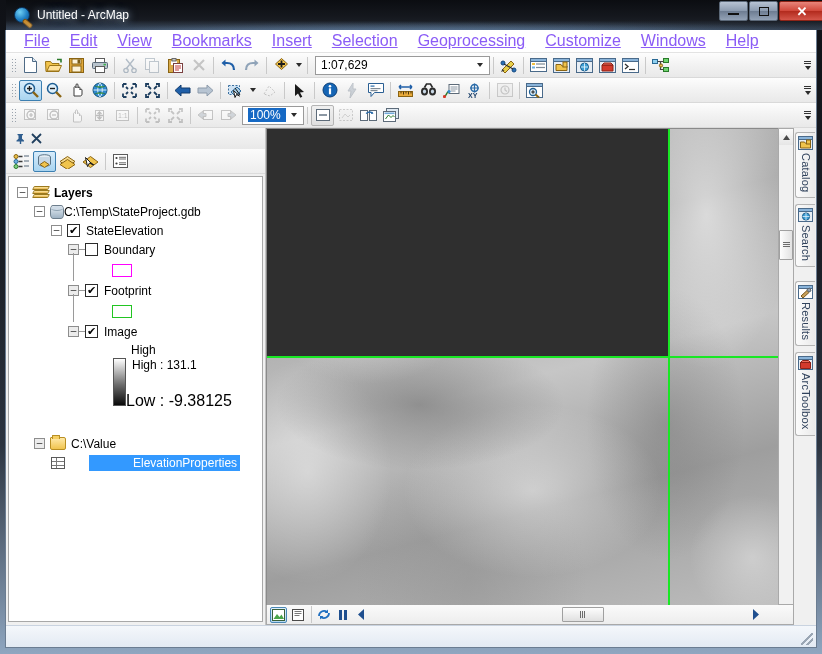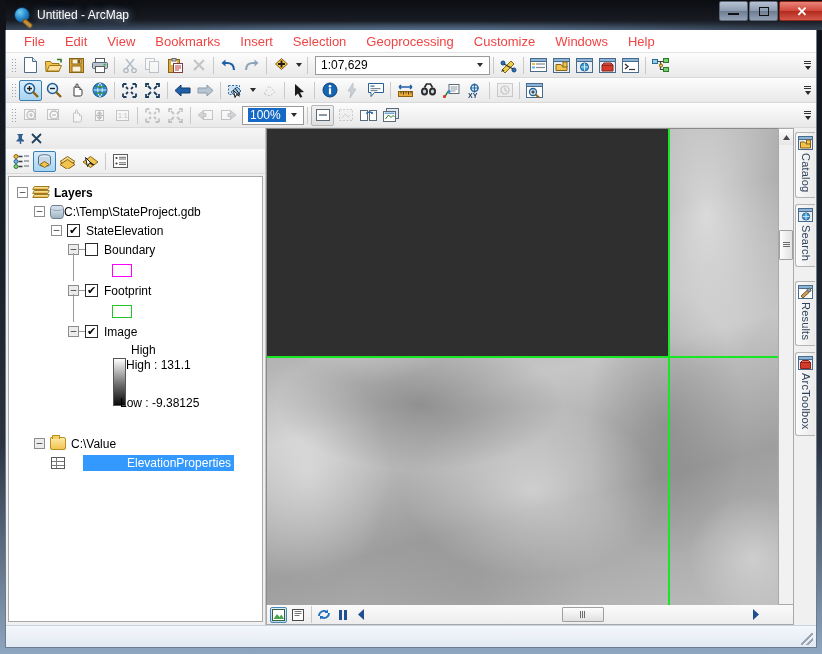--- a/index.html
+++ b/index.html
@@ -64,21 +64,21 @@
     position: absolute; left: 5px; top: 30px; width: 812px; height: 618px;
     background: #f0f0f0; border: 1px solid #6b7d92; border-top: none;
     display: flex; flex-direction: column;
   }
 
   
   .menubar {
     height: 23px; background: #ffffff; display: flex; align-items: center;
     padding-left: 8px; border-bottom: 1px solid #e3e3e3; flex: none;
   }
-  .menuitem { padding: 3px 10px; color: #ef4444; font-size: 13px; white-space: nowrap; }
+  .menuitem { padding: 3px 10px; color: #8b5cf6; font-size: 16px; white-space: nowrap; text-decoration: underline; }
 
   
   .tbrow {
     height: 25px; display: flex; align-items: center; flex: none;
     background: linear-gradient(to bottom, #fdfdfd 0%, #f2f2f2 50%, #e9e9e9 100%);
     border-bottom: 1px solid #d9d9d9; padding-left: 2px; position: relative;
   }
   .grip {
     width: 7px; height: 17px; flex: none; margin: 0 2px;
     background-image: radial-gradient(circle, #9aa3ad 45%, transparent 46%);
@@ -858,38 +858,38 @@
 
           <div class="trow" style="padding-left:59px;">
             <span class="expander" style="background:#ececec;">−</span>
             <span style="width:6px;height:1px;background:#9a9a9a;flex:none;"></span>
             <span class="chk">✔</span>
             <span class="lbl" style="margin-left:6px;">Image</span>
           </div>
 
           <div style="position:relative;padding-left:104px;padding-top:2px;">
             <div style="padding-left:18px;font-size:12px;">High</div>
-            <div style="display:flex;align-items:flex-start;margin-top:1px;">
+            <div style="display:flex;align-items:flex-start;gap:6px;margin-top:1px;">
               <span class="ramp"></span>
               <div style="display:flex;flex-direction:column;justify-content:space-between;height:48px;">
                 <span style="font-size:12px;">High : 131.1</span>
-                <span style="font-size:12px;margin-bottom:-4px;margin-left:-6px;">Low : -9.38125</span>
+                <span style="font-size:16px;margin-bottom:-4px;margin-left:-6px;">Low : -9.38125</span>
               </div>
             </div>
           </div>
 
           <div class="trow" style="padding-left:25px;margin-top:28px;">
             <span class="expander" style="background:#ececec;">−</span>
             <span class="ic-folder" style="margin-left:5px;"></span>
             <span class="lbl" style="margin-left:5px;">C:\Value</span>
           </div>
 
           <div class="trow" style="padding-left:42px;">
             <span class="ic-table"></span>
-            <span class="lbl sel" style="margin-left:18px;padding-left:44px;">ElevationProperties</span>
+            <span class="lbl sel" style="margin-left:24px;padding-left:44px;">ElevationProperties</span>
           </div>
 
         </div>
       </div>
 
       <div class="mapwrap">
         <div class="maprow">
           <div class="mapview">
             <div class="terrain"></div>
             <div class="nodata" style="left:0;top:0;width:401px;height:227px;"></div>

